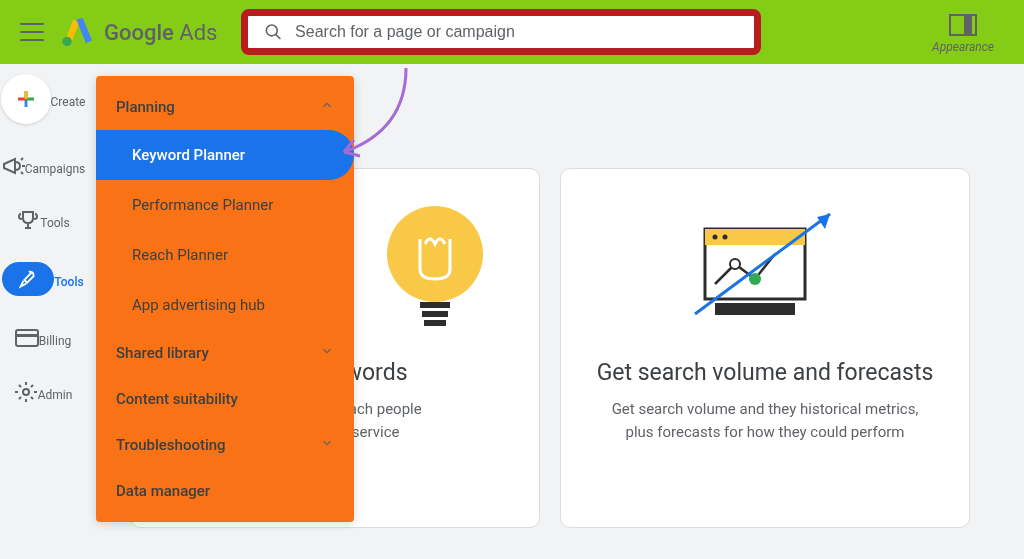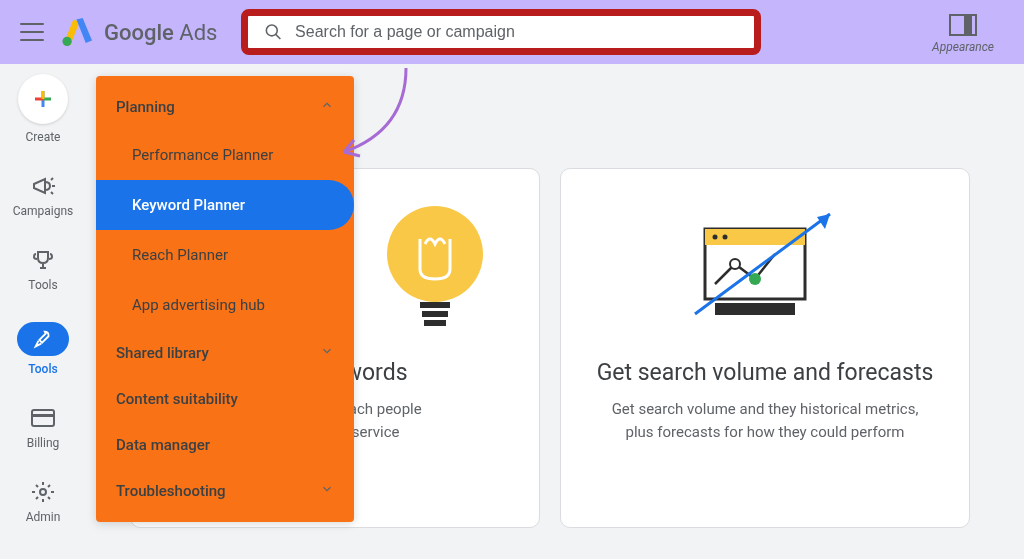--- a/index.html
+++ b/index.html
@@ -1,19 +1,19 @@
 <!DOCTYPE html>
 <html><head>
 <meta charset="utf-8">
 <style>
   * { box-sizing: border-box; margin: 0; padding: 0; }
   body { font-family: 'Google Sans', Roboto, Arial, sans-serif; background: #f1f3f4; width: 1024px; height: 559px; overflow: hidden; position: relative; color: #3c4043; }
   
   
-  .header { height: 64px; background: #c4b5fd; display: flex; align-items: center; padding: 0 20px; }
+  .header { height: 64px; background: #84cc16; display: flex; align-items: center; padding: 0 20px; }
   .hamburger { width: 24px; height: 24px; margin-right: 18px; cursor: pointer; display:flex; flex-direction:column; justify-content:space-between; padding:3px 0;}
   .hamburger span{height:2px;background:#5f6368;border-radius:2px;}
   
   .logo-area { display:flex; align-items:center; margin-right: 24px; }
   .logo-icon { width: 32px; height: 28px; margin-right: 10px; position:relative; }
   
   .brand-text { font-size: 22px; color: #5f6368; font-weight:400;}
   .brand-text .g { color:#5f6368; font-weight:500;}
   
   .search-bar { flex: 0 0 520px; height: 46px; border:7px solid #b91c1c; border-radius:8px; background:#fff; display:flex; align-items:center; padding:0 16px;}
@@ -21,21 +21,21 @@
   .search-bar input{border:none;outline:none;font-size:16px;width:100%;color:#3c4043;}
   .search-bar input::placeholder{color:#5f6368;}
   
   .header-right{margin-left:auto; text-align:center;cursor:pointer;position:absolute;right:30px;top:14px;}
   .appearance-icon{width:28px;height:22px;border:2px solid #5f6368;margin:0 auto 4px;position:relative;}
   .appearance-icon::after{content:'';position:absolute;right:3px;top:0;bottom:0;width:8px;background:#5f6368;}
   .appearance-label{font-size:12px;color:#5f6368;font-style:italic;}
   
   
   .left-rail{position:absolute;left:0;top:74px;width:86px;display:flex;flex-direction:column;align-items:center;gap:30px;}
-  .rail-item{display:flex;flex-direction:column;align-items:center;cursor:pointer;text-align:right;}
+  .rail-item{display:flex;flex-direction:row;align-items:center;cursor:pointer;text-align:right;}
   .rail-label{font-size:12px;color:#5f6368;margin-top:6px;}
   
   .create-btn{width:50px;height:50px;border-radius:50%;background:#fff;box-shadow:0 1px 3px rgba(0,0,0,0.15);display:flex;align-items:center;justify-content:center;font-size:28px;}
   
   .rail-icon{width:24px;height:24px;display:flex;align-items:center;justify-content:center;color:#5f6368;}
   
   .rail-item.active .rail-pill{background:#1a73e8;color:#fff;width:52px;height:34px;border-radius:17px;display:flex;align-items:center;justify-content:center;}
   .rail-item.active .rail-label{color:#1a73e8;font-weight:500;}
   
   .billing-icon{width:24px;height:18px;border:2px solid #5f6368;border-radius:3px;position:relative;}
@@ -149,45 +149,45 @@
 
 <div class="flyout">
   <div class="fly-group-head">
     <span>Planning</span>
     <span class="chev">
       <svg width="14" height="14" viewBox="0 0 24 24">
           <path d="M6 15 L12 9 L18 15" stroke="#5f6368" stroke-width="2" fill="none"></path>
         </svg>
     </span>
   </div>
+  <div class="fly-item selected">Keyword Planner</div>
   <div class="fly-item">Performance Planner</div>
-  <div class="fly-item selected">Keyword Planner</div>
   <div class="fly-item">Reach Planner</div>
   <div class="fly-item">App advertising hub</div>
   <div class="fly-group-head">
     <span>Shared library</span>
     <span class="chev">
       <svg width="14" height="14" viewBox="0 0 24 24">
           <path d="M6 9 L12 15 L18 9" stroke="#5f6368" stroke-width="2" fill="none"></path>
         </svg>
     </span>
   </div>
   <div class="fly-group-head">
     <span>Content suitability</span>
   </div>
   <div class="fly-group-head">
-    <span>Data manager</span>
-  </div>
-  <div class="fly-group-head">
     <span>Troubleshooting</span>
     <span class="chev">
       <svg width="14" height="14" viewBox="0 0 24 24">
           <path d="M6 9 L12 15 L18 9" stroke="#5f6368" stroke-width="2" fill="none"></path>
         </svg>
     </span>
+  </div>
+  <div class="fly-group-head">
+    <span>Data manager</span>
   </div>
 </div>
 
 <svg class="annotation-arrow" width="100" height="110">
   <path d="M80 8 Q80 70 18 92" stroke="#a66bd4" stroke-width="3" fill="none"></path>
   <path d="M18 92 L28 80 M18 92 L34 96" stroke="#a66bd4" stroke-width="3" fill="none"></path>
 </svg>
 
 <div class="cards">
   <div class="card left">

